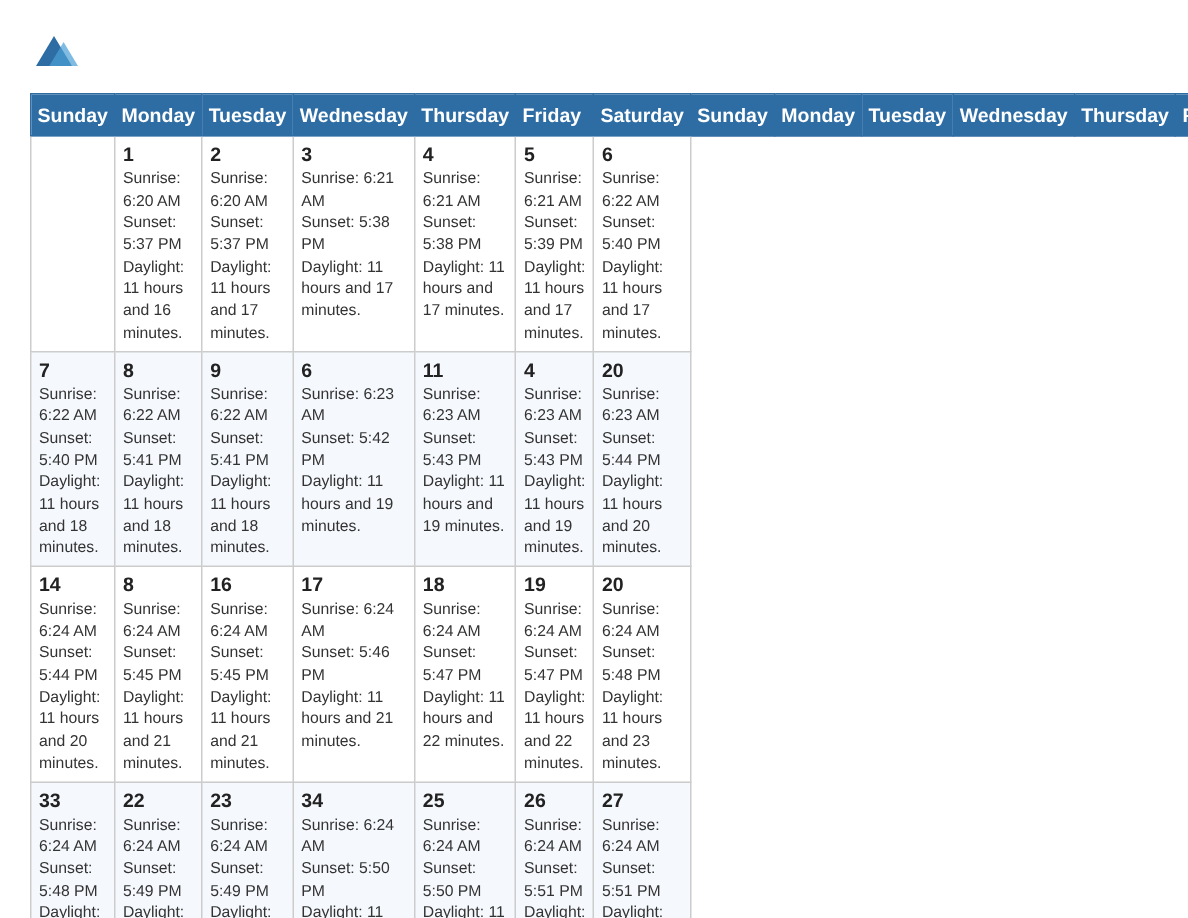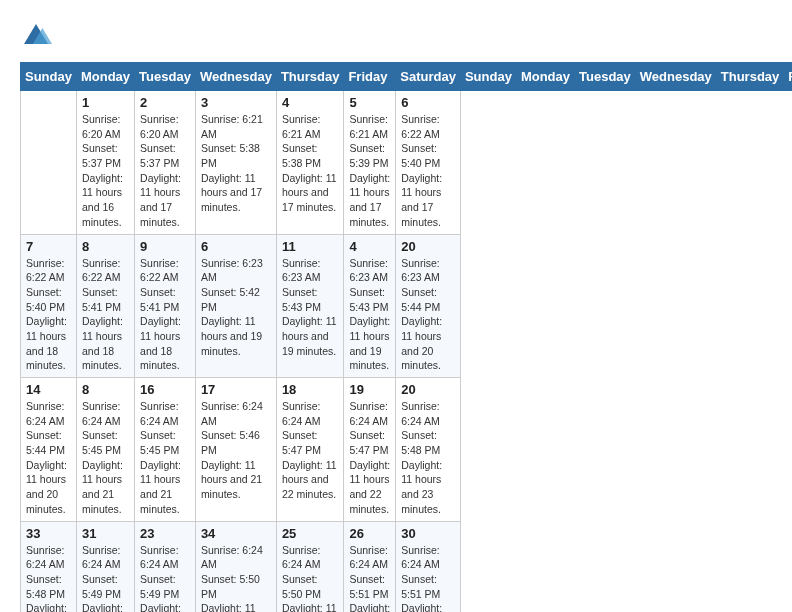--- a/index.html
+++ b/index.html
@@ -300,21 +300,21 @@
       <tr>
         <td>
           <span class="day-num">33</span>
           <div class="day-info">
             <span>Sunrise: 6:24 AM</span><br>
             <span>Sunset: 5:48 PM</span><br>
             <span>Daylight: 11 hours and 23 minutes.</span>
           </div>
         </td>
         <td>
-          <span class="day-num">31</span>
+          <span class="day-num">22</span>
           <div class="day-info">
             <span>Sunrise: 6:24 AM</span><br>
             <span>Sunset: 5:49 PM</span><br>
             <span>Daylight: 11 hours and 24 minutes.</span>
           </div>
         </td>
         <td>
           <span class="day-num">23</span>
           <div class="day-info">
             <span>Sunrise: 6:24 AM</span><br>
@@ -340,21 +340,21 @@
         </td>
         <td>
           <span class="day-num">26</span>
           <div class="day-info">
             <span>Sunrise: 6:24 AM</span><br>
             <span>Sunset: 5:51 PM</span><br>
             <span>Daylight: 11 hours and 26 minutes.</span>
           </div>
         </td>
         <td>
-          <span class="day-num">30</span>
+          <span class="day-num">27</span>
           <div class="day-info">
             <span>Sunrise: 6:24 AM</span><br>
             <span>Sunset: 5:51 PM</span><br>
             <span>Daylight: 11 hours and 27 minutes.</span>
           </div>
         </td>
       </tr>
     </tbody>
 </table>
 

